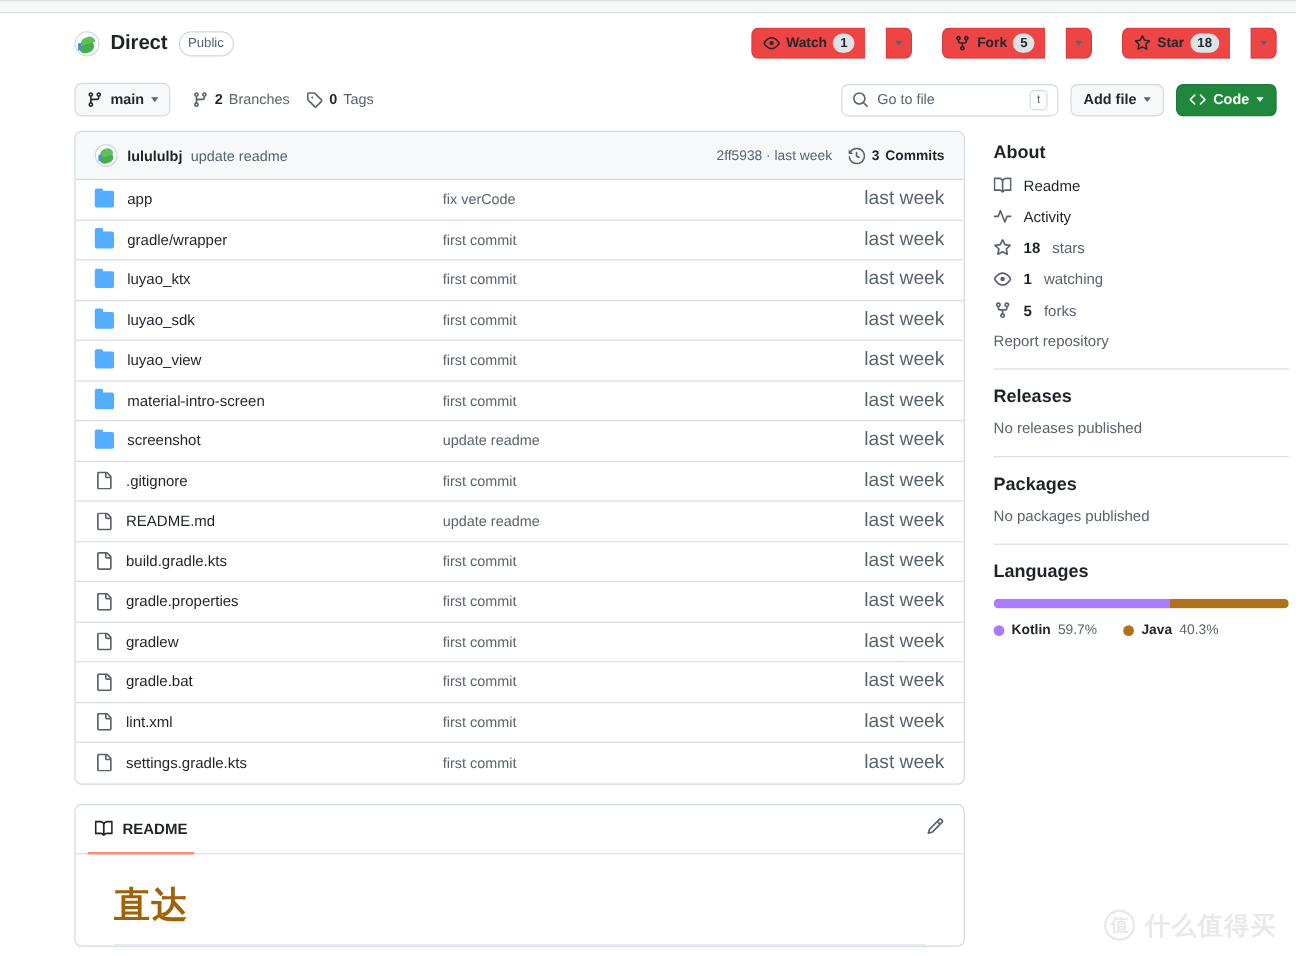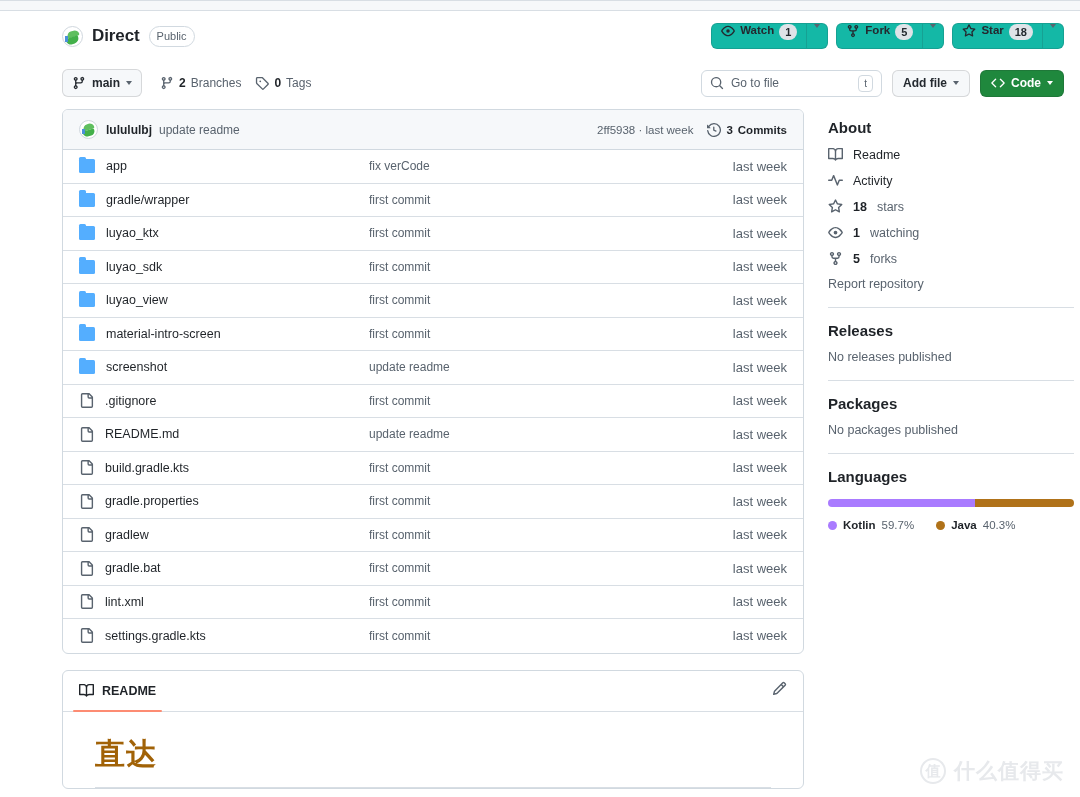--- a/index.html
+++ b/index.html
@@ -35,24 +35,24 @@
     font-size: 17px; font-weight: bold; color: #1f2328; letter-spacing: -0.1px;
   }
   .visibility {
     margin-left: 9px; font-size: 11px; color: #59636e;
     border: 1px solid #d1d9e0; border-radius: 2em; padding: 1px 7px 2px;
     line-height: 16px;
   }
   .head-actions { margin-left: auto; display: flex; align-items: center; gap: 8px; }
   .btn-group { display: flex; align-items: stretch; }
   .btn {
-    display: flex; align-items: flex-start; gap: 5px;
-    background: #14b8a6; border: 1px solid rgba(31,35,40,0.15);
+    display: flex; align-items: center; gap: 5px;
+    background: #ef4444; border: 1px solid rgba(31,35,40,0.15);
     border-radius: 6px; height: 26px; padding: 0 9px;
-    font-size: 11.5px; font-weight: bold; color: #24292f; white-space: nowrap;
+    font-size: 11.5px; font-weight: bold; color: #24292f; white-space: nowrap; margin-left: 17px;
   }
   .btn-group .btn.main { border-radius: 6px 0 0 6px; border-right: none; }
   .btn-group .btn.caret { border-radius: 0 6px 6px 0; padding: 0 7px; }
   .counter {
     background: #dfe3e8; border-radius: 2em; padding: 0 6px;
     font-size: 11px; font-weight: bold; color: #24292f; line-height: 16px;
   }
   .caret-down {
     width: 0; height: 0; border-left: 3.5px solid transparent;
     border-right: 3.5px solid transparent; border-top: 4px solid #59636e;
@@ -123,21 +123,21 @@
   .commits-count { display: flex; align-items: center; gap: 5px; font-size: 11.5px; color: #1f2328; }
   .commits-count b { font-weight: bold; }
 
   .frow {
     display: flex; align-items: center; height: 33.5px;
     padding: 0 16px; border-bottom: 1px solid #d8dee4; font-size: 12.5px;
   }
   .frow:last-child { border-bottom: none; }
   .fname { display: flex; align-items: center; gap: 11px; width: 290px; flex: none; color: #1f2328; }
   .fmsg { color: #59636e; font-size: 12px; flex: 1; }
-  .ftime { color: #59636e; font-size: 13px; text-align: right; width: 90px; flex: none; }
+  .ftime { color: #59636e; font-size: 16px; text-align: right; width: 90px; flex: none; }
 
   .folder-ico { width: 16px; height: 14px; flex:none; position: relative; }
   .folder-ico i {
     position: absolute; inset: 0; background: #54aeff; border-radius: 1.5px;
   }
   .folder-ico i::before {
     content:""; position:absolute; left:0; top:-2.5px; width: 7px; height: 4px;
     background: #54aeff; border-radius: 1.5px 1.5px 0 0;
   }
 

